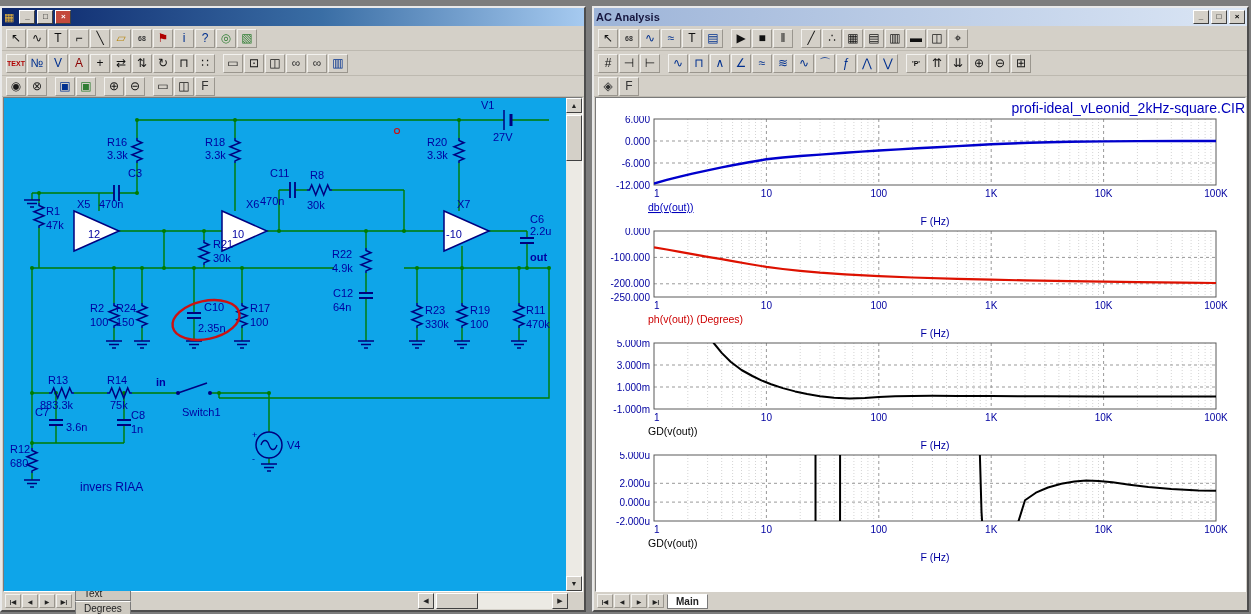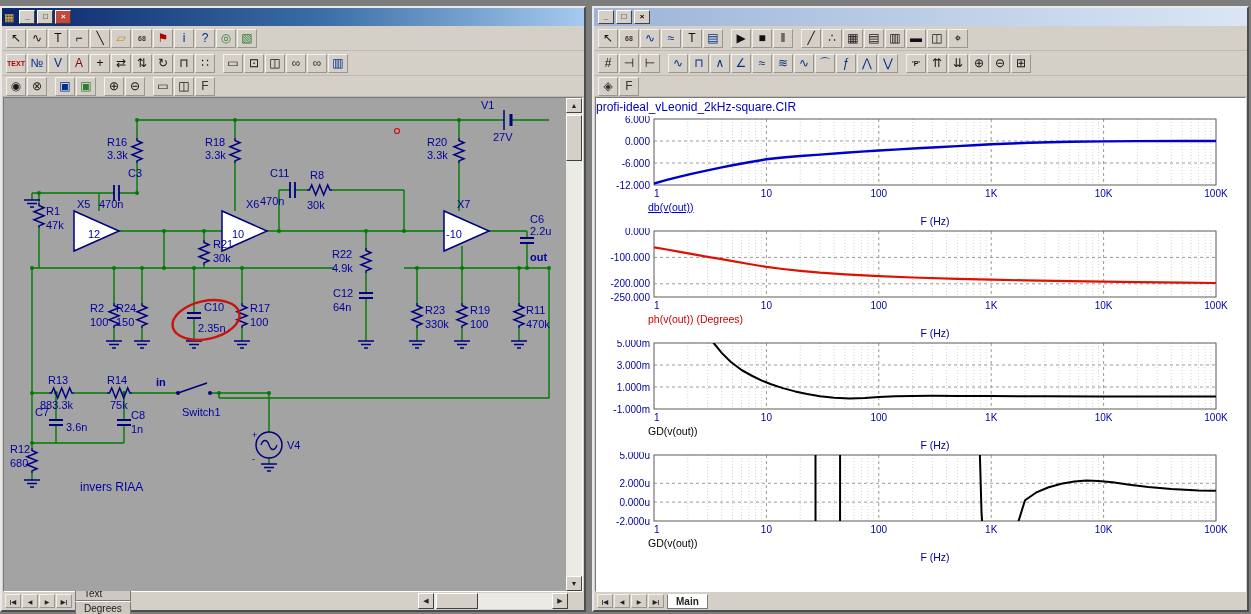--- a/index.html
+++ b/index.html
@@ -26,21 +26,21 @@
            border-bottom:1px solid #bdb9b0; background:#d4d0c8; }
   .tbrow.short { height:21px; }
   .tbico { display:inline-flex; width:20px; height:19px; align-items:center; justify-content:center;
            font-size:12px; background:#d4d0c8; border:1px solid; border-color:#f2f1ee #9a968e #9a968e #f2f1ee;
            margin:1px 0 1px 1px; color:#222; cursor:default; user-select:none; }
   .tbico.tiny { font-size:7px; font-weight:bold; letter-spacing:0; }
   .tbsep { width:7px; height:18px; display:inline-block; }
 
   .schemwrap { flex:1; display:flex; background:#fff; margin:0 1px;
                border:1px solid; border-color:#7a7a7a #fff #fff #7a7a7a; overflow:hidden; }
-  .schem { flex:1; position:relative; overflow:hidden; background:#a3a3a3; }
+  .schem { flex:1; position:relative; overflow:hidden; background:#0ea5e9; }
 
   .vscroll { width:16px; background:#eceae4; display:flex; flex-direction:column; flex:0 0 auto; }
   .sbtn { width:16px; height:15px; background:#d4d0c8; border:1px solid; border-color:#fff #404040 #404040 #fff;
           font-size:7px; line-height:14px; text-align:center; color:#222; }
   .vtrack { flex:1; position:relative; }
   .vthumb { position:absolute; top:2px; left:0; width:16px; height:46px; background:#d4d0c8;
             border:1px solid; border-color:#fff #404040 #404040 #fff; }
   .hscroll { display:flex; width:150px; margin-left:auto; margin-right:16px; height:16px; background:#eceae4; }
   .hscroll .sbtn { height:16px; }
   .htrack { flex:1; position:relative; }
@@ -51,21 +51,21 @@
   .tabnav { display:flex; }
   .tabnav .tbico { width:16px; height:14px; font-size:6px; }
   .doctabs { display:flex; margin-left:3px;flex-direction:column; }
   .doctab { font-size:10px; padding:0 8px; height:15px; line-height:14px; background:#cdc9c0;
             border:1px solid #7a7a7a; border-top:1px solid #fff; margin-right:-1px; color:#222; }
   .doctab.active { background:#fff; font-weight:bold; }
   .filler { flex:1; }
 
   .plotarea { flex:1; background:#fff; margin:0 1px; border:1px solid; border-color:#7a7a7a #fff #fff #7a7a7a;
               overflow:hidden; padding-top:2px; }
-  .plottitle { font-size:12px; color:#0000bb; text-align:left; height:16px; }
+  .plottitle { font-size:14px; color:#0000bb; text-align:right; height:16px; }
   .chartblock { height:112px; margin-left:2px; }
 
   svg text { font-family:"Liberation Sans", sans-serif; }
 </style>
 </head>
 <body>
 
 <div class="win" id="leftwin">
   <div class="titlebar active">
     <span class="tbicon">▦</span>
@@ -309,20 +309,21 @@
       <span class="htrack">
           <span class="hthumb"></span>
         </span>
       <span class="sbtn">▶</span>
     </span>
   </div>
 </div>
 
 <div class="win" id="rightwin">
   <div class="titlebar inactive">
+    <span class="tbtitle">AC Analysis</span>
     <span class="winbtns">
       <span class="winbtn">_</span>
       <span class="winbtn">□</span>
       <span class="winbtn">×</span>
     </span>
   </div>
 
   <div class="tbrow">
       <span class="tbico" style="color: rgb(17, 17, 17);">↖</span>
       <span class="tbico tiny" style="color: rgb(51, 51, 51);">68</span>

